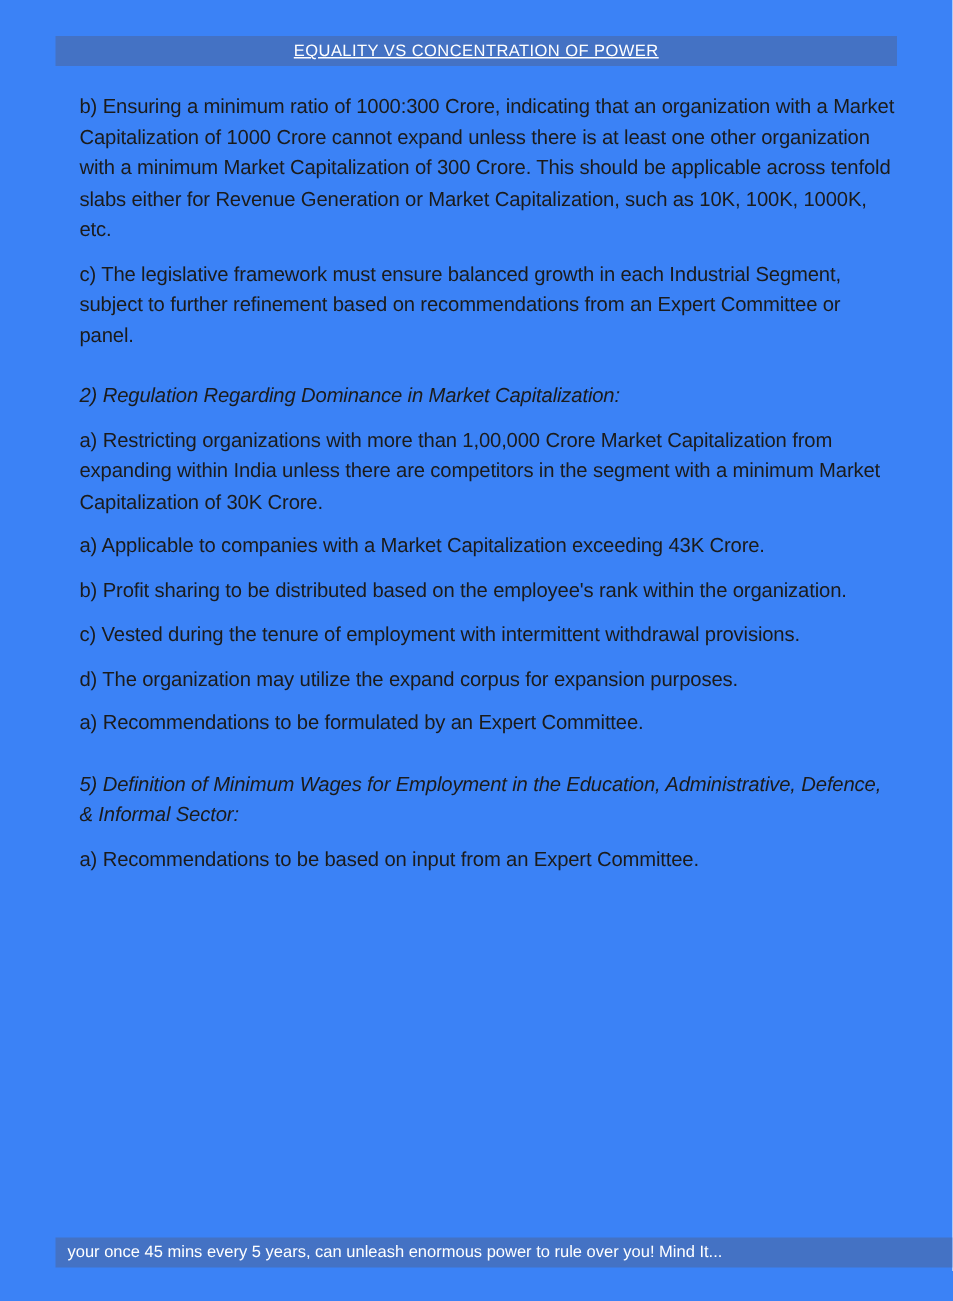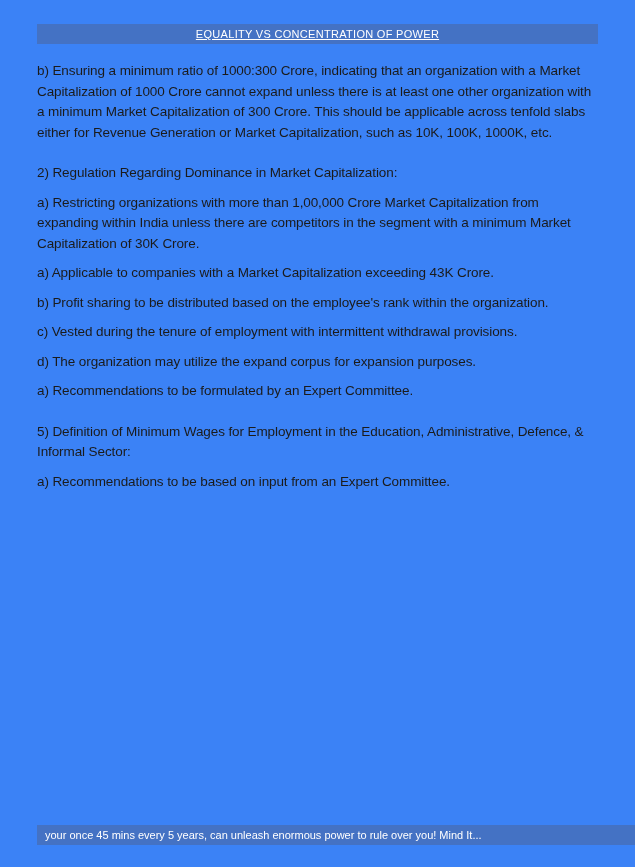--- a/index.html
+++ b/index.html
@@ -31,22 +31,22 @@
   }
   .doc-body {
     position: absolute;
     top: 61px; left: 37px;
     width: 561px;
     color: #1b1b1b;
     font-size: 13.5px;
     line-height: 20.5px;
     letter-spacing: -0.1px;
   }
-  .doc-body p { margin: 0 0 9px 0; }
-  .doc-body p.gap { margin-top: 20px; }
+  .doc-body p { margin: 0 0 9px 16px; }
+  .doc-body p.gap { margin-top: 20px; font-style: italic; }
   .footer-bar {
     position: absolute;
     bottom: 22px; left: 37px;
     width: 629px; height: 20px;
     background: #4472c4;
     display: flex; align-items: center;
     color: #ffffff;
     font-size: 11px;
     justify-content: center;
   }
@@ -65,20 +65,21 @@
 <body>
 
 <div class="page">
 
   <div class="header-bar">
     <span class="header-title">EQUALITY VS CONCENTRATION OF POWER</span>
   </div>
 
   <div class="doc-body">
     <p>b) Ensuring a minimum ratio of 1000:300 Crore, indicating that an organization with a Market Capitalization of 1000 Crore cannot expand unless there is at least one other organization with a minimum Market Capitalization of 300 Crore. This should be applicable across tenfold slabs either for Revenue Generation or Market Capitalization, such as 10K, 100K, 1000K, etc.</p>
+    <p>c) The legislative framework must ensure balanced growth in each Industrial Segment, subject to further refinement based on recommendations from an Expert Committee or panel.</p>
     <p class="gap">2) Regulation Regarding Dominance in Market Capitalization:</p>
     <p>a) Restricting organizations with more than 1,00,000 Crore Market Capitalization from expanding within India unless there are competitors in the segment with a minimum Market Capitalization of 30K Crore.</p>
     <p>a) Applicable to companies with a Market Capitalization exceeding 43K Crore.</p>
     <p>b) Profit sharing to be distributed based on the employee's rank within the organization.</p>
     <p>c) Vested during the tenure of employment with intermittent withdrawal provisions.</p>
     <p>d) The organization may utilize the expand corpus for expansion purposes.</p>
     <p>a) Recommendations to be formulated by an Expert Committee.</p>
     <p class="gap">5) Definition of Minimum Wages for Employment in the Education, Administrative, Defence, &amp; Informal Sector:</p>
     <p>a) Recommendations to be based on input from an Expert Committee.</p>
   </div>

